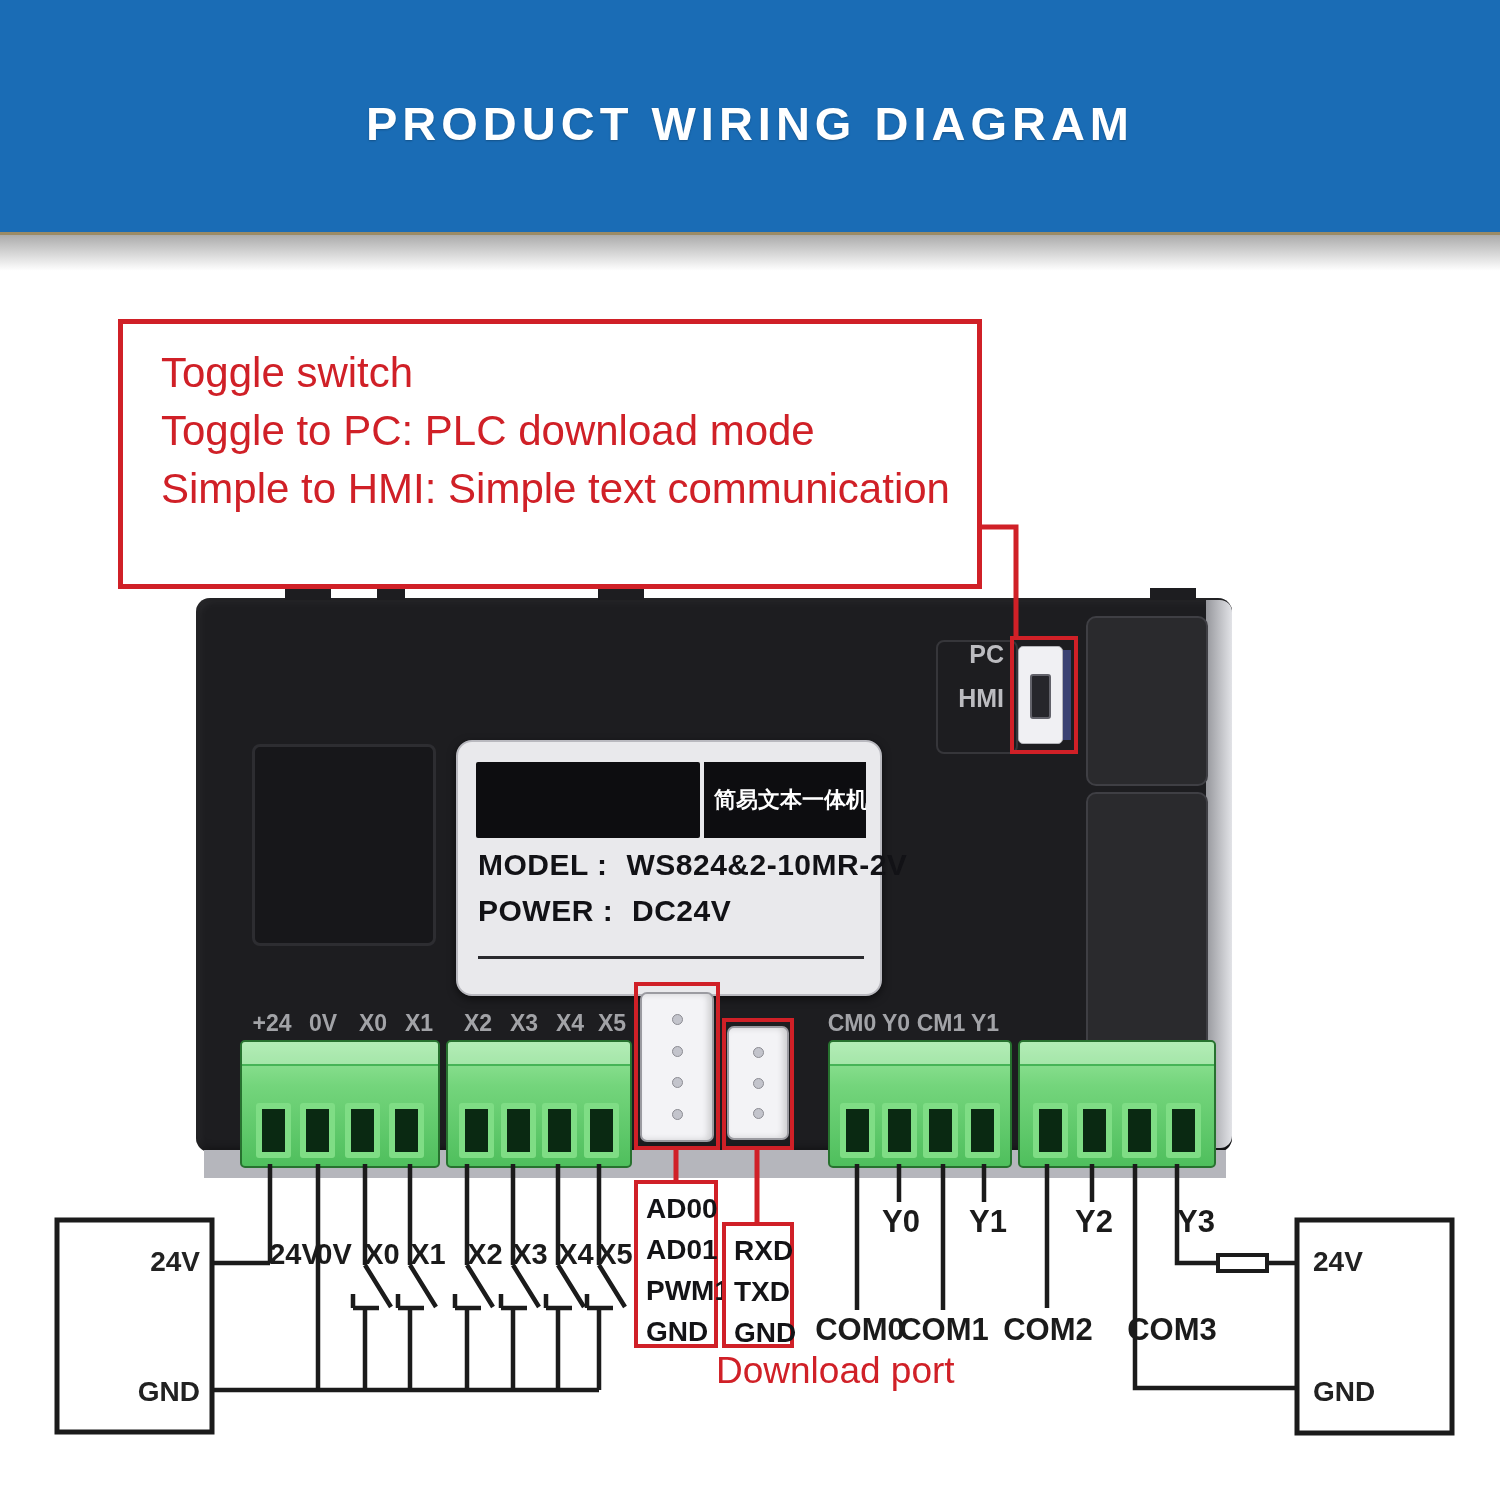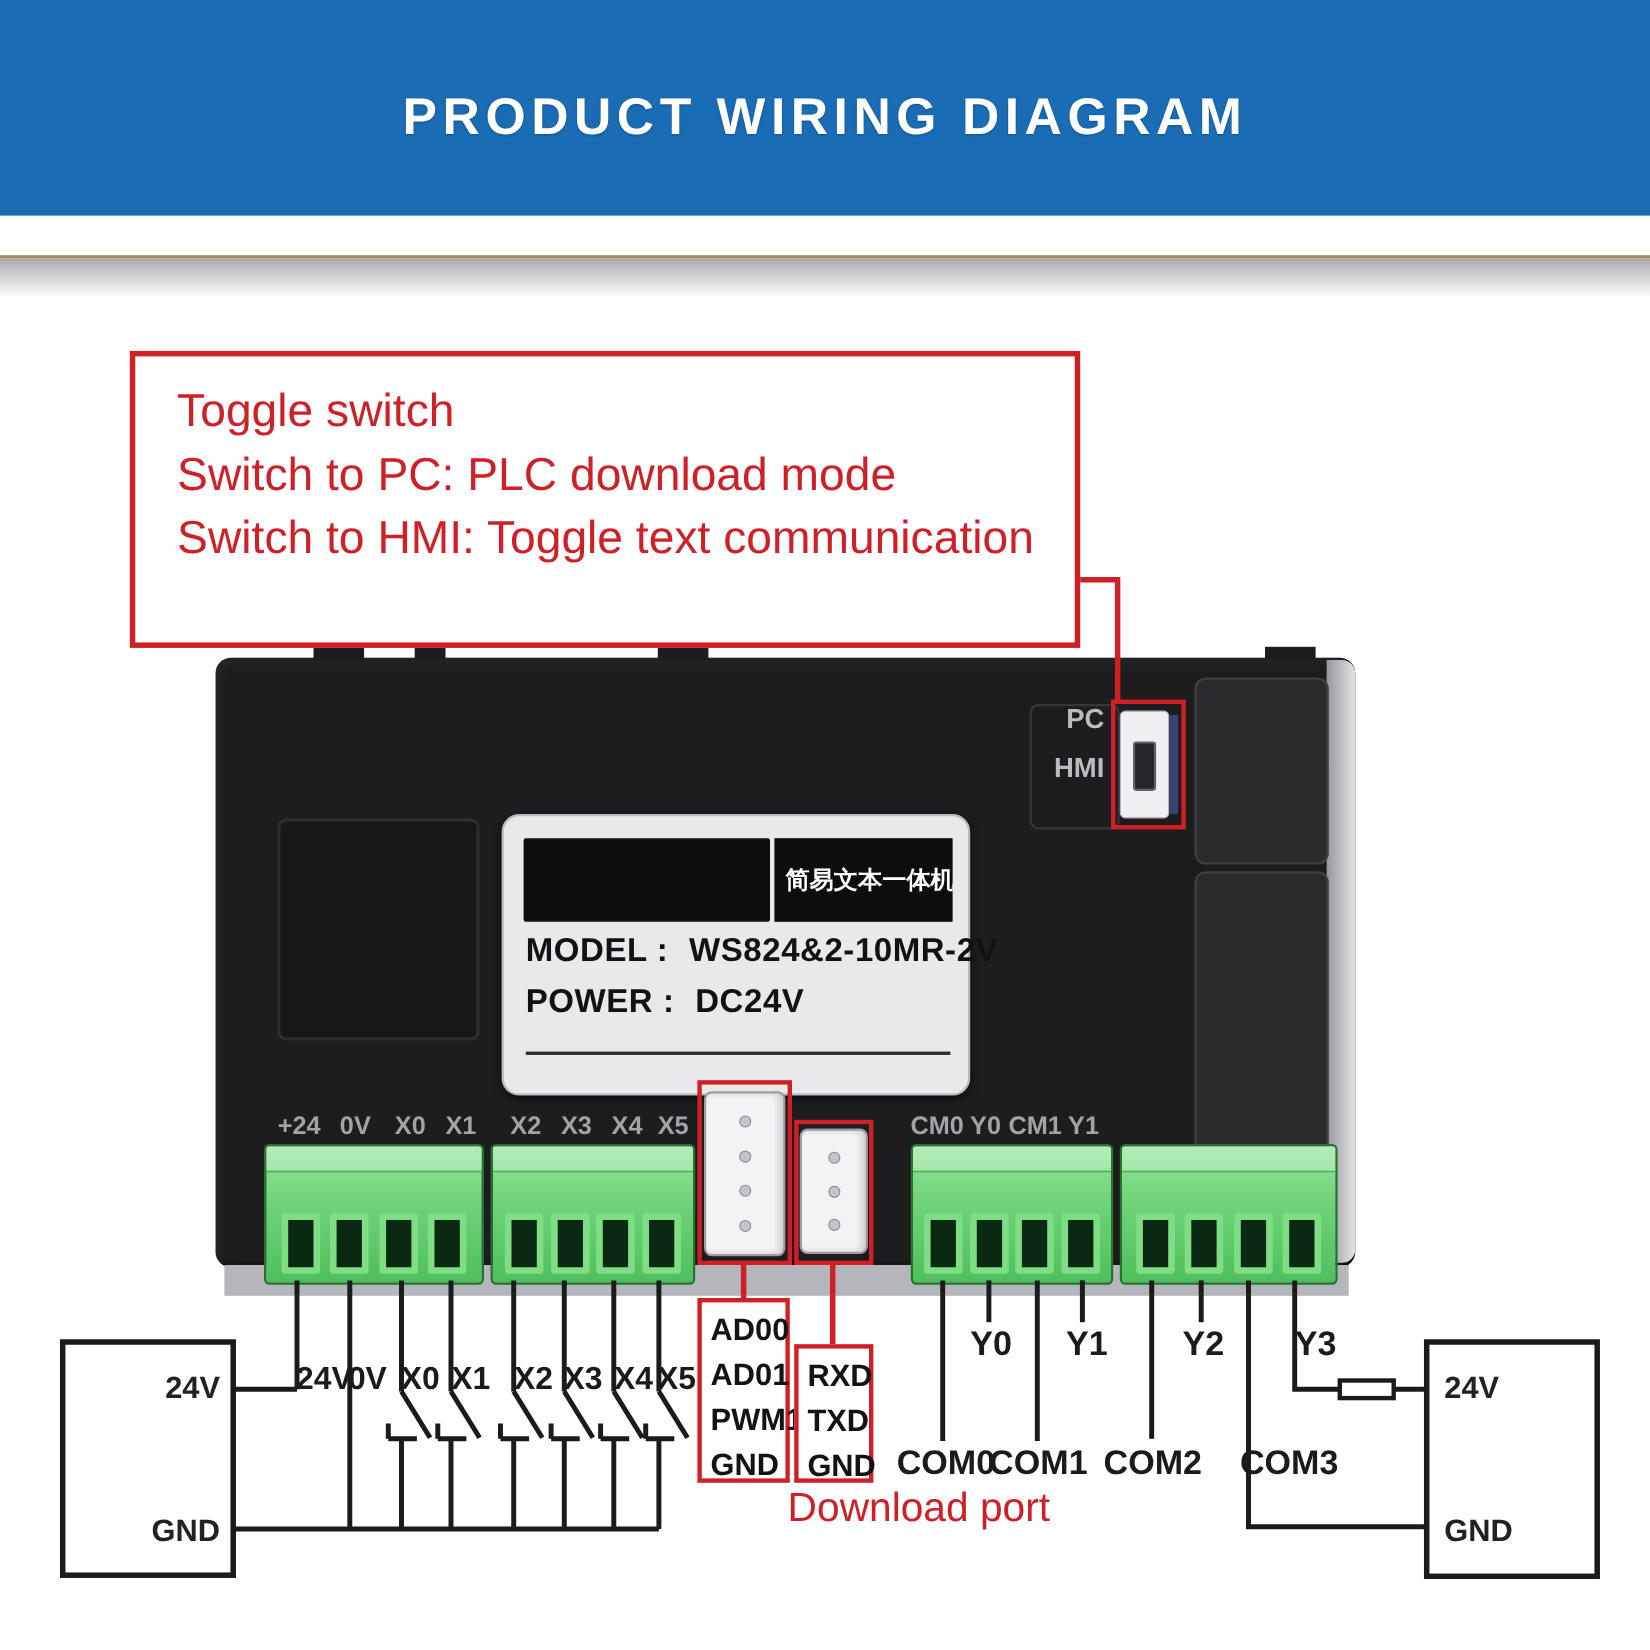--- a/index.html
+++ b/index.html
@@ -1,21 +1,21 @@
 <!DOCTYPE html>
 <html><head>
 <meta charset="utf-8">
 <style>
   html,body{margin:0;padding:0;background:#fff;}
   #canvas{position:relative;width:1500px;height:1500px;background:#ffffff;overflow:hidden;
           font-family:"Liberation Sans",sans-serif;}
   #canvas *{box-sizing:border-box;}
 
   
-  .banner{position:absolute;left:0;top:0;width:1500px;height:196px;background:#1a6cb5;
+  .banner{position:absolute;left:0;top:0;width:1500px;height:232px;background:#1a6cb5;
           display:flex;align-items:center;justify-content:center;}
   .banner-title{color:#ffffff;font-size:47px;font-weight:bold;letter-spacing:5px;padding-top:14px;
                 text-shadow:0 1px 2px rgba(0,0,0,.25);}
   .banner-edge{position:absolute;left:0;top:232px;width:1500px;height:3px;background:#9b8b66;}
   .banner-shadow{position:absolute;left:0;top:235px;width:1500px;height:42px;
                  background:linear-gradient(180deg,#ababab,#ffffff 85%);}
 
   
   .note-box{position:absolute;left:118px;top:319px;width:864px;height:270px;background:#ffffff;
             border:5px solid #d02027;padding:20px 14px 0 38px;z-index:5;}
@@ -94,22 +94,22 @@
 <div id="canvas">
 
   <div class="banner">
     <div class="banner-title">PRODUCT WIRING DIAGRAM</div>
   </div>
   <div class="banner-edge"></div>
   <div class="banner-shadow"></div>
 
   <div class="note-box">
     <div class="note-line">Toggle switch</div>
-    <div class="note-line">Switch to PC: PLC download mode</div>
-    <div class="note-line">Switch to HMI: Toggle text communication</div>
+    <div class="note-line">Toggle to PC: PLC download mode</div>
+    <div class="note-line">Simple to HMI: Simple text communication</div>
   </div>
 
   <div class="dev-body"></div>
   <div class="dev-side"></div>
   <div class="dev-tab" style="left:285px;width:46px;"></div>
   <div class="dev-tab" style="left:377px;width:28px;"></div>
   <div class="dev-tab" style="left:598px;width:46px;"></div>
   <div class="dev-tab" style="left:1150px;width:46px;"></div>
   <div class="dev-recess"></div>
   <div class="dev-base"></div>

